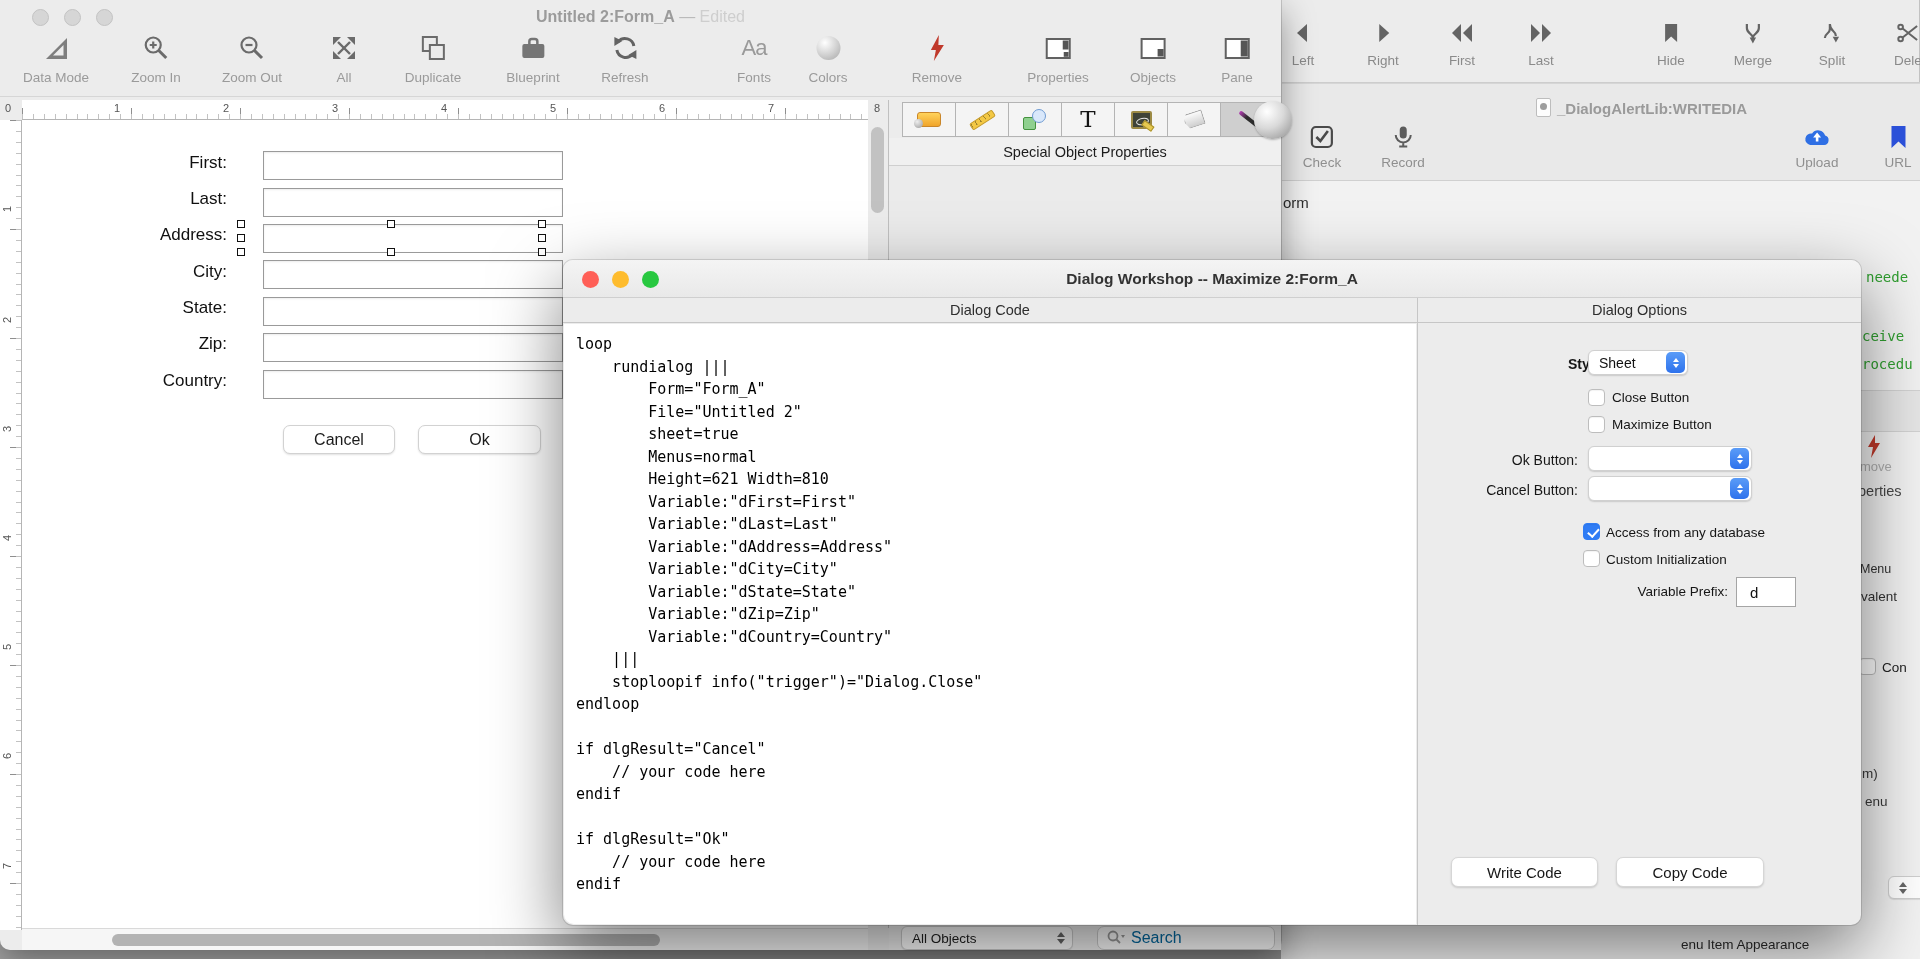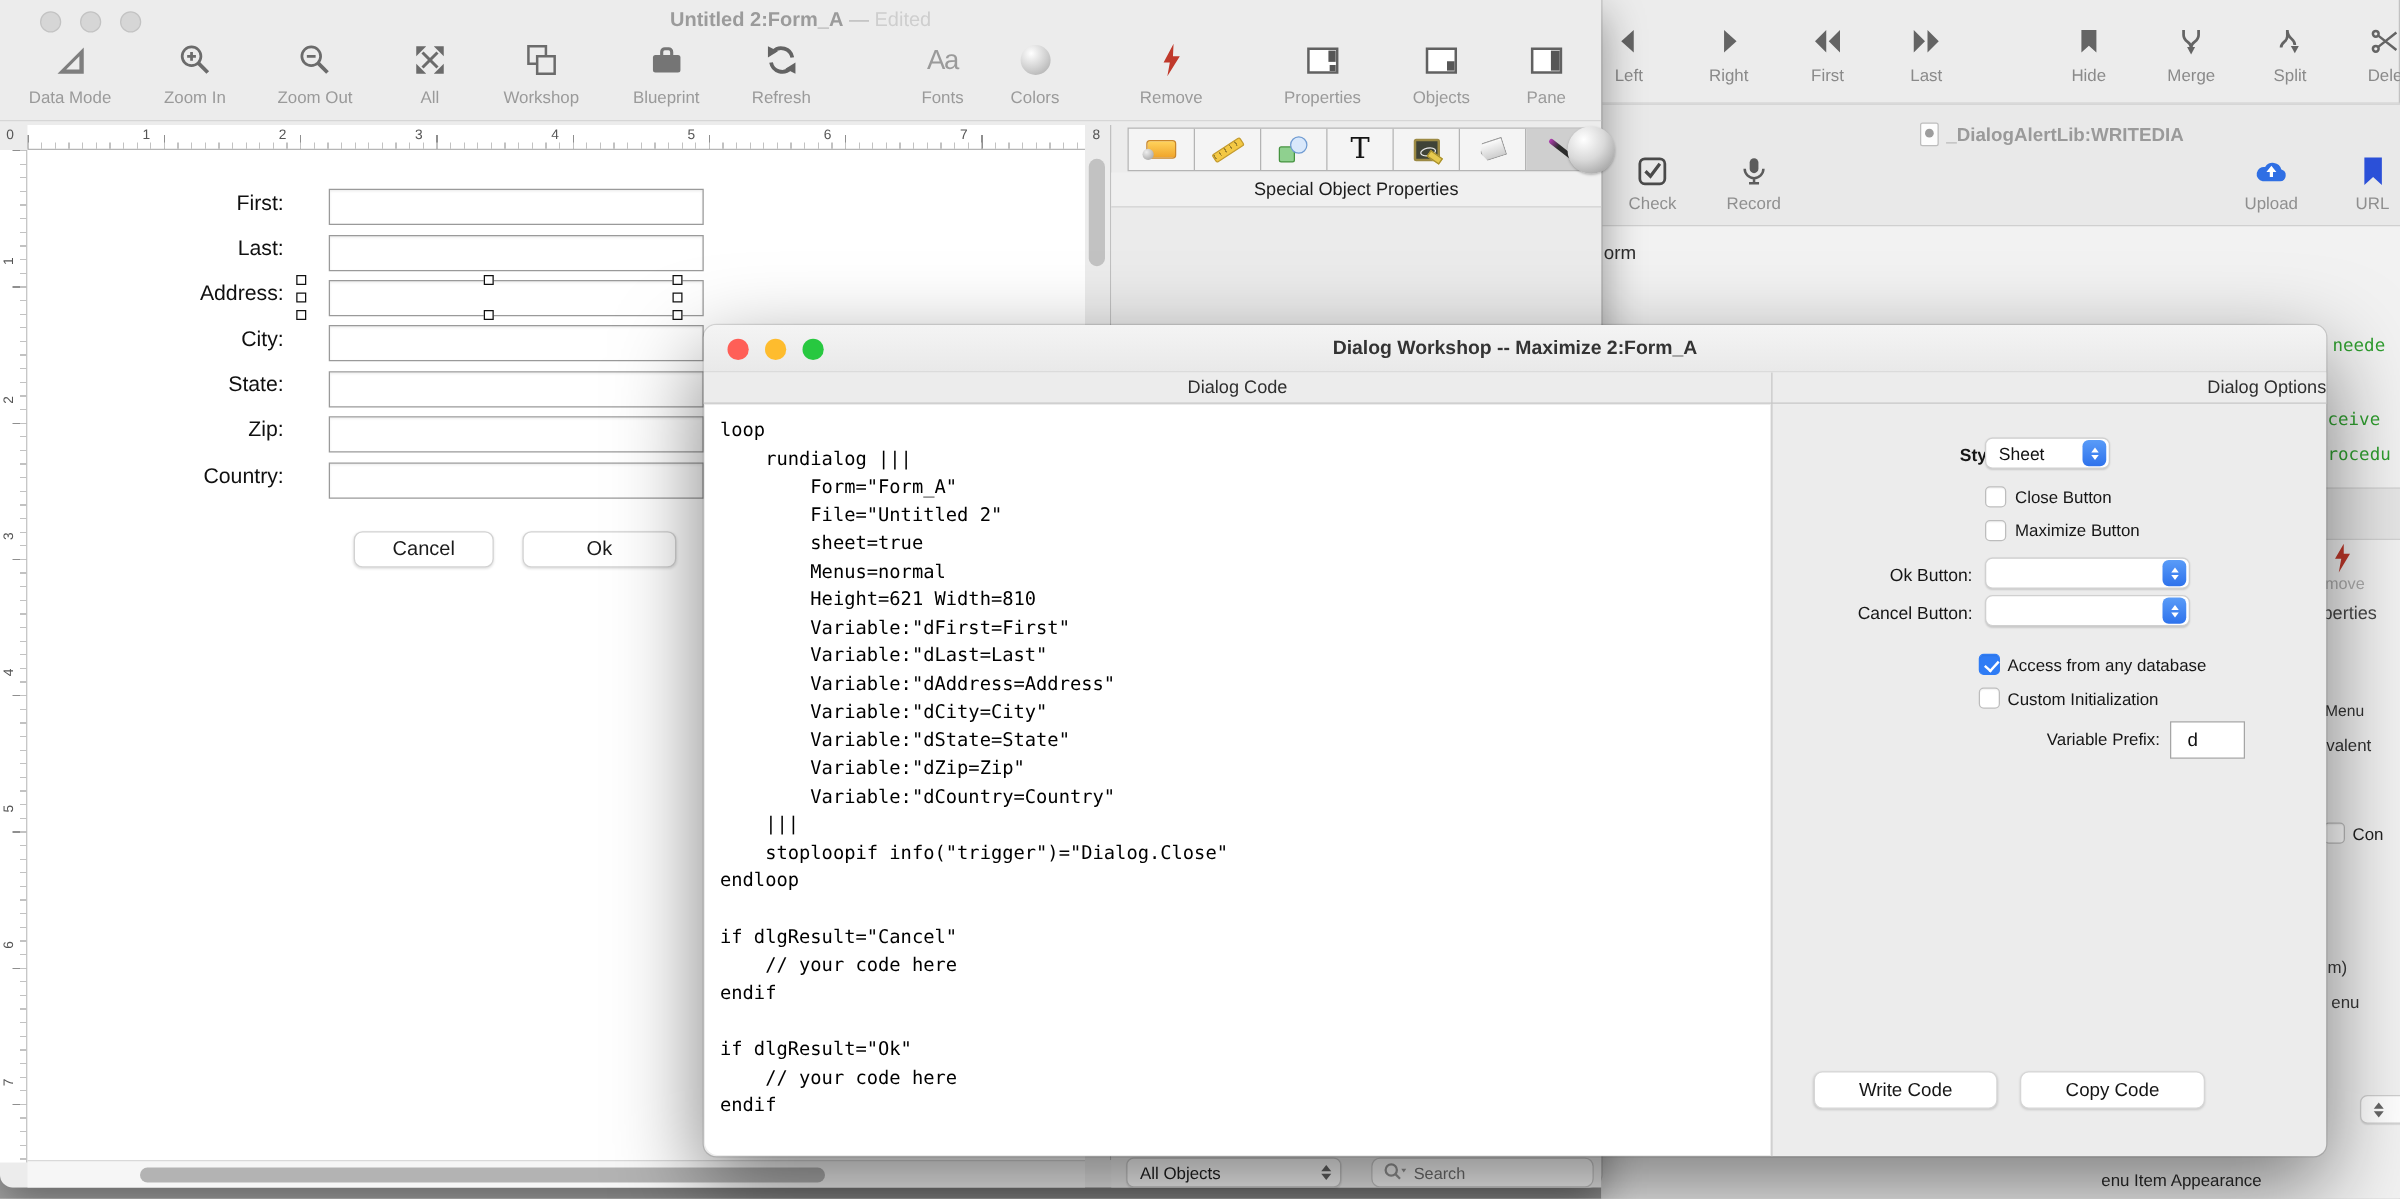--- a/index.html
+++ b/index.html
@@ -52,21 +52,21 @@
   .panel-header { position:absolute; left:889px; top:138px; width:392px; height:28px; background:#f0f0f0; border-bottom:1px solid #cfcfcf; text-align:center; font-size:14.5px; color:#1c1c1c; line-height:28px; }
   .panel-body { position:absolute; left:889px; top:166px; width:392px; height:756px; background:#ebebeb; }
   .footer { position:absolute; left:889px; top:922px; width:392px; height:28px; background:#f0f0f0; }
   .popup { background:#fff; border:1px solid #cccccc; border-radius:6px; display:flex; align-items:center; box-shadow:0 1px 1px rgba(0,0,0,.08); }
   .popup .ptext { flex:1; padding-left:10px; font-size:13.5px; color:#222; }
   .chev { display:flex; flex-direction:column; gap:2px; margin-right:7px; }
   .chev i { width:0; height:0; border-left:4px solid transparent; border-right:4px solid transparent; }
   .chev i.up { border-bottom:5px solid #666; }
   .chev i.dn { border-top:5px solid #666; }
   .searchf { position:absolute; background:#fff; border:1px solid #cccccc; border-radius:7px; display:flex; align-items:center; }
-  .searchf .ph { font-size:13px; color:#737373; margin-left:5px; }
+  .searchf .ph { font-size:16px; color:#0369a1; margin-left:5px; }
 
   
   .i-toolbox { width:24px; height:15px; border-radius:3px; background:linear-gradient(#ffd35c,#f0a42a); border:1px solid #c9862a; position:relative; }
   .i-toolbox::before { content:""; position:absolute; left:-4px; bottom:-2px; width:9px; height:9px; border-radius:50%; background:radial-gradient(circle at 35% 30%,#eee,#9a9a9a); }
   .i-ruler { width:27px; height:8px; background:#f3c844; border:1px solid #c49b2e; border-radius:2px; transform:rotate(-33deg);
     background-image:repeating-linear-gradient(90deg,rgba(0,0,0,.35) 0 1px,transparent 1px 5px); background-size:100% 4px; background-repeat:no-repeat; background-position:top; }
   .i-shapes { position:relative; width:24px; height:22px; }
   .i-shapes .sq { position:absolute; left:0; bottom:1px; width:13px; height:13px; background:#8fd08f; border:1.5px solid #45923f; border-radius:2px; }
   .i-shapes .ci { position:absolute; right:1px; top:0; width:14px; height:14px; background:#d9e8fb; border:1.5px solid #6f9bd2; border-radius:50%; }
   .i-text { font-family:"DejaVu Serif",serif; font-size:23px; color:#141414; line-height:1; }
@@ -323,21 +323,21 @@
       </div>
     <div class="lb">All</div>
   </div>
   <div class="tbi" style="left:433px">
     <div class="ic">
         <svg width="30" height="30" fill="#ececec" stroke="#6b6b6b" stroke-width="2">
           <rect x="5" y="4" width="14" height="14"></rect>
           <rect x="12" y="12" width="14" height="14"></rect>
         </svg>
       </div>
-    <div class="lb">Workshop</div>
+    <div class="lb">Duplicate</div>
   </div>
   <div class="tbi" style="left:533px">
     <div class="ic">
         <svg width="30" height="30">
           <path d="M11 12 V8.5 a2.5 2.5 0 0 1 2.5 -2.5 h3 a2.5 2.5 0 0 1 2.5 2.5 V12" fill="none" stroke="#757575" stroke-width="2.5"></path>
           <rect x="4" y="11" width="22" height="14" rx="2" fill="#757575"></rect>
         </svg>
       </div>
     <div class="lb">Blueprint</div>
   </div>
@@ -507,21 +507,21 @@
 <div class="dialog">
   <div class="dw-titlebar">
     <span class="tl" style="left:19px; top:11px; background:#ff5f57;"></span>
     <span class="tl" style="left:49px; top:11px; background:#febc2e;"></span>
     <span class="tl" style="left:79px; top:11px; background:#28c840;"></span>
     <div class="dw-title">Dialog Workshop -- Maximize 2:Form_A</div>
   </div>
 
   <div class="dw-headrow">
     <div class="dw-headlabel" style="left:0; width:854px;">Dialog Code</div>
-    <div class="dw-headlabel" style="left:855px; width:443px;text-align:right;">Dialog Options</div>
+    <div class="dw-headlabel" style="left:855px; width:443px;">Dialog Options</div>
   </div>
   <div class="dw-vdiv"></div>
 
   <div class="dw-code">
     <pre>loop
     rundialog |||
         Form="Form_A"
         File="Untitled 2"
         sheet=true
         Menus=normal

